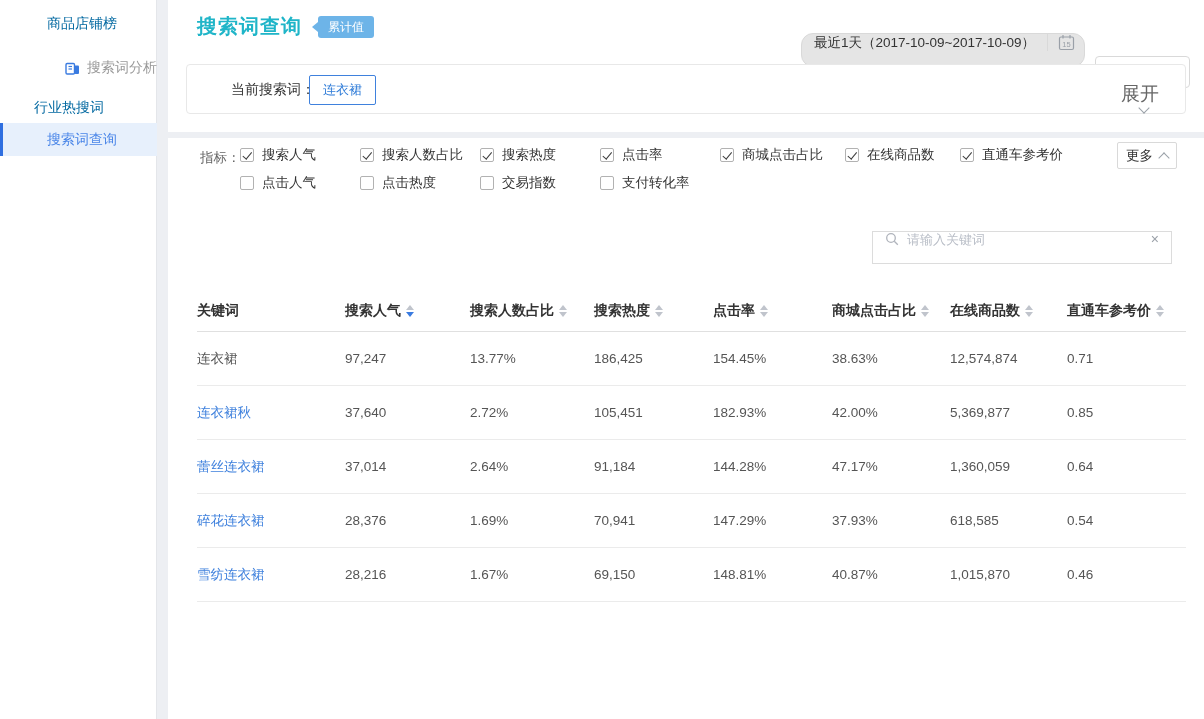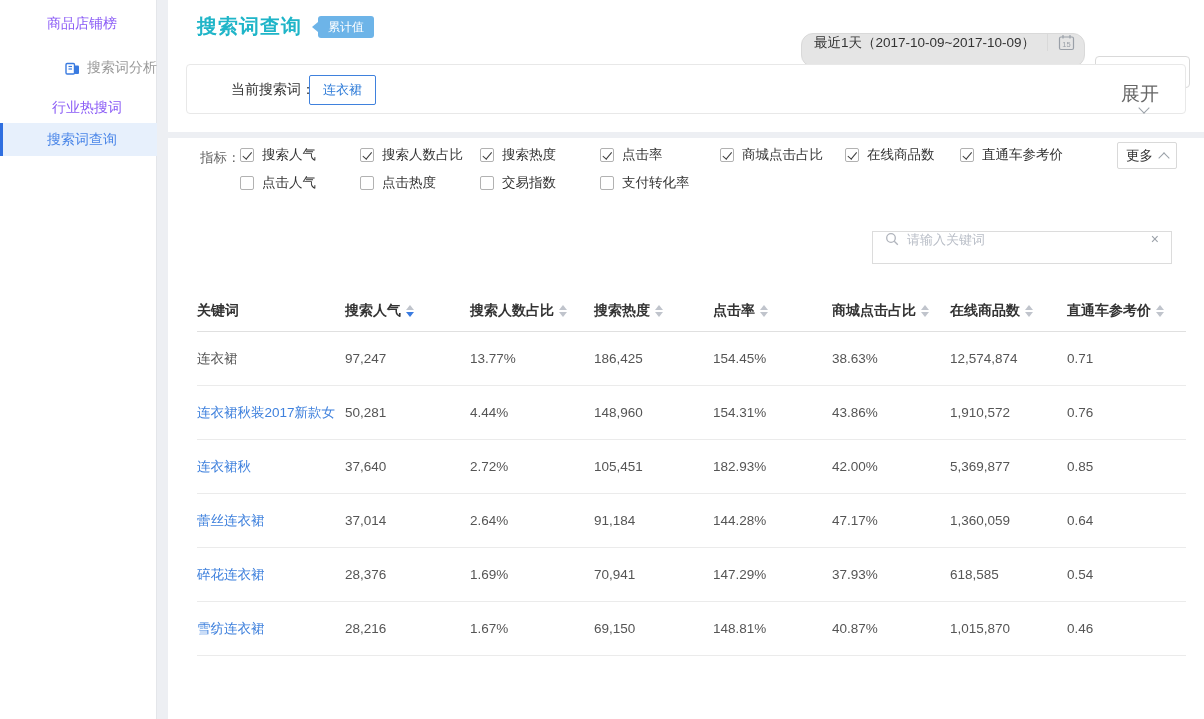--- a/index.html
+++ b/index.html
@@ -4,25 +4,25 @@
 <style>
   html,body{margin:0;padding:0;}
   body{
     width:1204px;height:719px;position:relative;overflow:hidden;
     background:#edeff3;
     font-family:"Liberation Sans","DejaVu Sans",sans-serif;
     -webkit-font-smoothing:antialiased;
   }
   
   .sidebar{position:absolute;left:0;top:0;width:157px;height:719px;background:#fff;border-right:1px solid #e4e6ea;box-sizing:border-box;}
-  .s-item{position:absolute;left:0;width:157px;font-size:14px;color:#8b5cf6;display:flex;align-items:center;box-sizing:border-box;cursor:pointer;}
+  .s-item{position:absolute;left:0;width:157px;font-size:14px;color:#0369a1;display:flex;align-items:center;box-sizing:border-box;cursor:pointer;}
   .s-item1{top:10px;height:28px;padding-left:47px;}
   .s-group{top:54px;height:28px;padding-left:29px;color:#999;justify-content:flex-end;}
   .s-group .gicon{margin-right:7px;display:inline-flex;}
-  .s-item2{top:94px;height:28px;padding-left:52px;}
+  .s-item2{top:94px;height:28px;padding-left:34px;}
   .s-item3{top:123px;height:33px;padding-left:44px;background:#e7f0fc;border-left:3px solid #2f6fe0;color:#4a86e8;}
   
   .topbar{position:absolute;left:168px;top:0;width:1036px;height:132px;background:#fff;}
   .page-title{position:absolute;left:29px;top:13px;font-size:20px;font-weight:bold;color:#1fb5c8;letter-spacing:1px;display:flex;align-items:center;}
   .badge{margin-left:16px;position:relative;background:#6db4e8;color:#fff;font-size:12px;font-weight:normal;letter-spacing:0;line-height:1;padding:5px 10px;border-radius:3px;}
   .badge::before{content:"";position:absolute;left:-6px;top:50%;transform:translateY(-50%);
     border-top:5px solid transparent;border-bottom:5px solid transparent;border-right:6px solid #6db4e8;}
   .top-controls{position:absolute;right:14px;top:12px;display:flex;gap:10px;align-items:center;}
   .date-group{display:flex;align-items:flex-start;height:32px;border:1px solid #d9d9d9;border-radius:12px;background:#e5e5e5;cursor:pointer;}
   .date-text{padding:0 12px;font-size:13.5px;color:#333;display:flex;align-items:center;white-space:nowrap;}
@@ -246,30 +246,20 @@
       <div class="td">连衣裙</div>
       <div class="td">97,247</div>
       <div class="td">13.77%</div>
       <div class="td">186,425</div>
       <div class="td">154.45%</div>
       <div class="td">38.63%</div>
       <div class="td">12,574,874</div>
       <div class="td">0.71</div>
     </div>
 
-    <div class="tr row">
-      <div class="td kw-link">连衣裙秋装2017新款女</div>
-      <div class="td">50,281</div>
-      <div class="td">4.44%</div>
-      <div class="td">148,960</div>
-      <div class="td">154.31%</div>
-      <div class="td">43.86%</div>
-      <div class="td">1,910,572</div>
-      <div class="td">0.76</div>
-    </div>
 
     <div class="tr row">
       <div class="td kw-link">连衣裙秋</div>
       <div class="td">37,640</div>
       <div class="td">2.72%</div>
       <div class="td">105,451</div>
       <div class="td">182.93%</div>
       <div class="td">42.00%</div>
       <div class="td">5,369,877</div>
       <div class="td">0.85</div>

